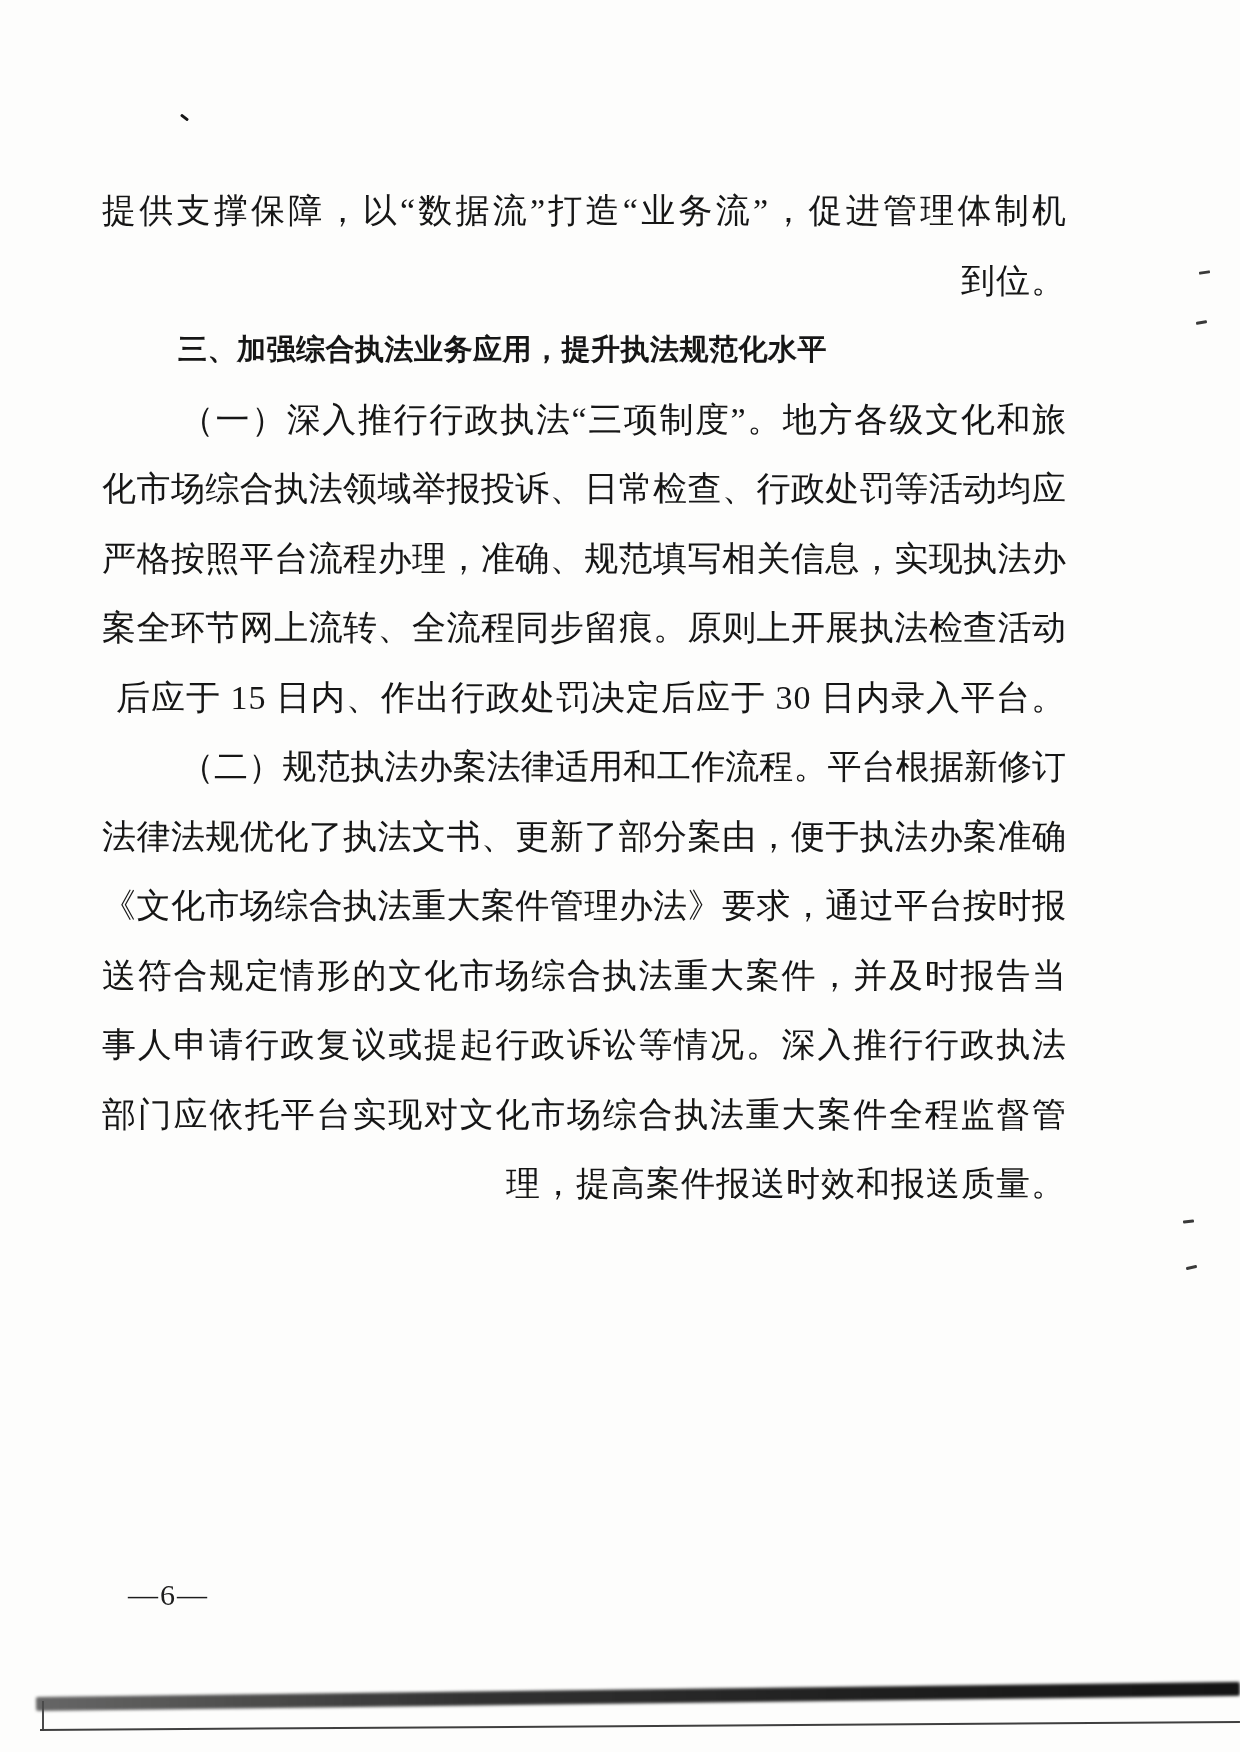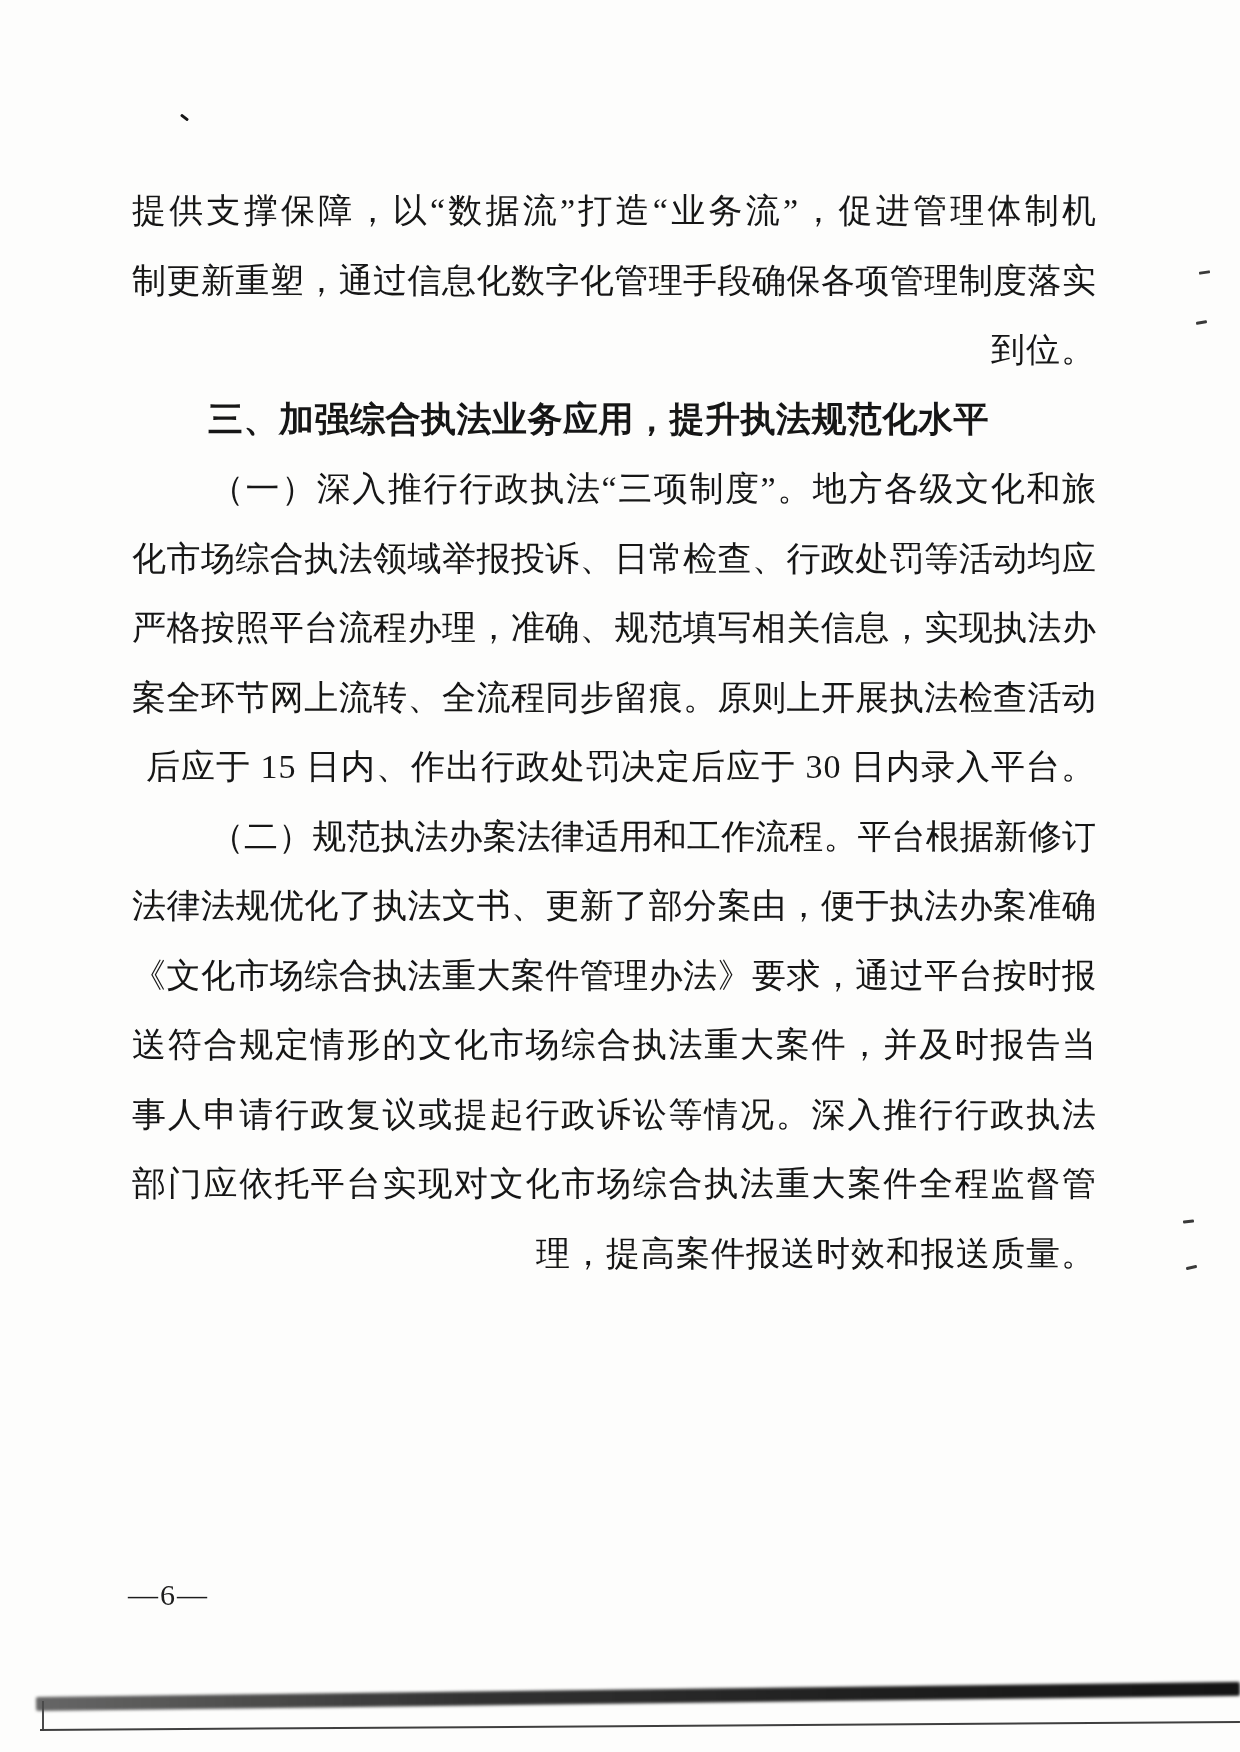--- a/index.html
+++ b/index.html
@@ -6,40 +6,40 @@
   .page{
     position:relative;
     width:1240px;height:1752px;
     background:#fdfdfc;
     color:#161616;
     font-family:"Liberation Serif","DejaVu Serif",serif;
     overflow:hidden;
   }
   .text-block{
     position:absolute;
-    left:132px;top:176px;
+    left:102px;top:176px;
     width:964px;
   }
   .ln{
     height:69.5px;
     line-height:69.5px;
     font-size:34px;
     letter-spacing:1px;
     text-align:right;
   }
   .just{
     text-align:justify;
     text-align-last:justify;
     letter-spacing:0;
   }
   .indent{padding-left:78px;}
   .heading{
     font-family:"DejaVu Sans","Liberation Sans",sans-serif;
     font-weight:bold;
-    font-size:35px;
+    font-size:29px;
     padding-left:76px;
     letter-spacing:0.5px;
     text-align:center;
     text-align-last:left;
   }
   .page-number{
     position:absolute;
     left:128px;top:1578px;
     font-size:30px;
     letter-spacing:2px;
@@ -85,21 +85,20 @@
 </style>
 </head>
 <body>
 
 <div class="page">
 
   <span class="speck"></span>
 
   <div class="text-block">
       <div class="ln just">提供支撑保障，以“数据流”打造“业务流”，促进管理体制机</div>
-      <div class="ln just">制更新重塑，通过信息化数字化管理手段确保各项管理制度落实</div>
       <div class="ln">到位。</div>
       <div class="ln heading">三、加强综合执法业务应用，提升执法规范化水平</div>
       <div class="ln just indent">（一）深入推行行政执法“三项制度”。地方各级文化和旅</div>
       <div class="ln just">化市场综合执法领域举报投诉、日常检查、行政处罚等活动均应</div>
       <div class="ln just">严格按照平台流程办理，准确、规范填写相关信息，实现执法办</div>
       <div class="ln just">案全环节网上流转、全流程同步留痕。原则上开展执法检查活动</div>
       <div class="ln">后应于 15 日内、作出行政处罚决定后应于 30 日内录入平台。</div>
       <div class="ln just indent">（二）规范执法办案法律适用和工作流程。平台根据新修订</div>
       <div class="ln just">法律法规优化了执法文书、更新了部分案由，便于执法办案准确</div>
       <div class="ln just">《文化市场综合执法重大案件管理办法》要求，通过平台按时报</div>

